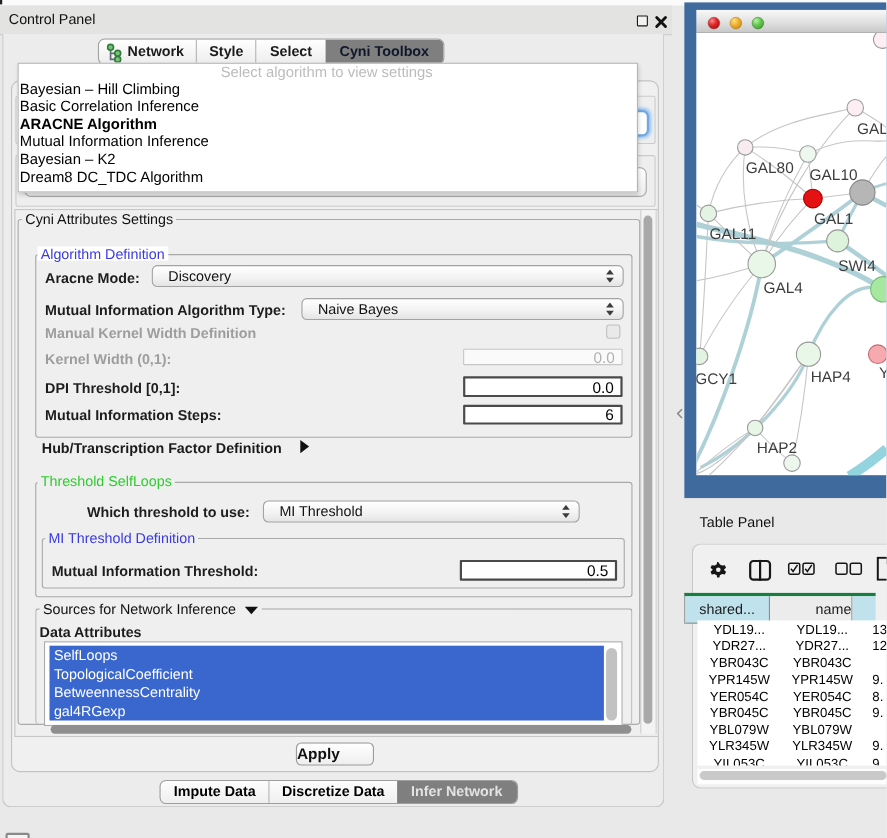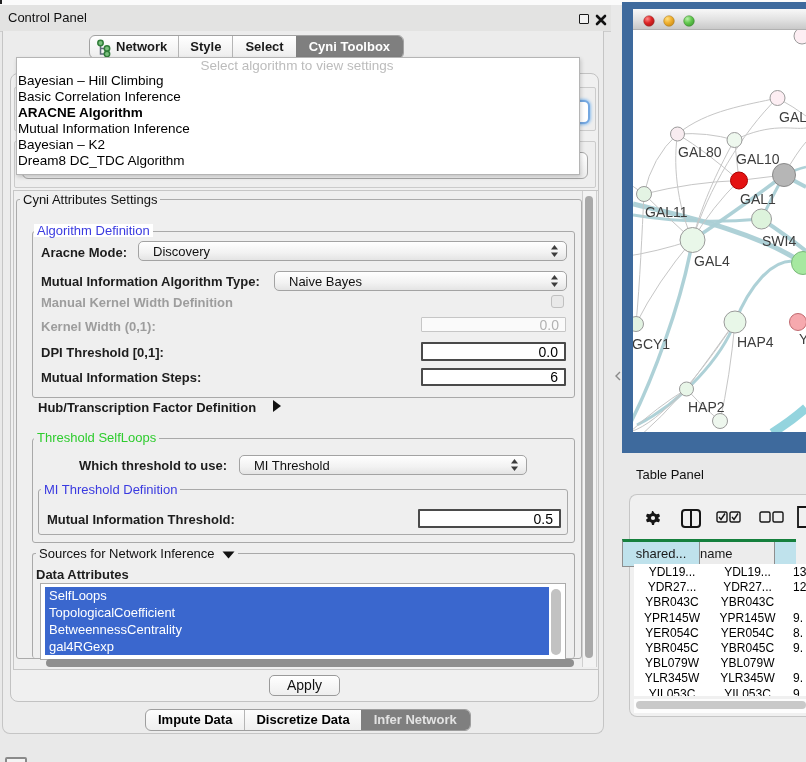--- a/index.html
+++ b/index.html
@@ -104,38 +104,38 @@
 <div class="ab" style="left:40px;top:583px;width:524px;height:75px;background:#fff;border:1px solid #ababab"></div>
 <div class="ab" style="left:45px;top:587px;width:504px;height:68px;background:#3a67ce"></div>
 <div class="ab" style="left:49px;top:587px;color:#fff;font-size:13px;line-height:17px;white-space:pre">SelfLoops
 TopologicalCoefficient
 BetweennessCentrality
 gal4RGexp</div>
 <div class="ab" style="left:551px;top:589px;width:10px;height:66px;background:#c2c2c2;border-radius:5px"></div>
 
 <div class="ab" style="left:46px;top:659px;width:528px;height:8px;background:#8f8f8f;border-radius:4px"></div>
 
-<div class="ab" style="left:269px;top:675px;width:69px;height:19px;background:linear-gradient(#ffffff,#eeeeee);border:1px solid #9a9a9a;border-radius:5px;text-align:center;line-height:19px;font-size:14px;font-weight:normal;color:#111">Apply</div>
+<div class="ab" style="left:269px;top:675px;width:69px;height:19px;background:linear-gradient(#ffffff,#eeeeee);border:1px solid #9a9a9a;border-radius:5px;text-align:left;line-height:19px;font-size:14px;font-weight:bold;color:#111">Apply</div>
 
 <div class="ab" style="left:145px;top:709px;height:20px;display:flex;border:1px solid #9e9e9e;border-radius:6px;overflow:hidden;background:linear-gradient(#fdfdfd,#efefef);font-size:13px;font-weight:bold;line-height:20px">
 <div style="padding:0 12px">Impute Data</div>
 <div style="padding:0 11px;border-left:1px solid #b5b5b5">Discretize Data</div>
 <div style="padding:0 13px;background:#7f7f7f;color:#e3e3e3">Infer Network</div>
 </div>
 
 <div class="ab" style="left:89px;top:35px;height:22px;display:flex;border:1px solid #a2a2a2;border-radius:6px;overflow:hidden;background:linear-gradient(#ffffff,#ededed);font-size:13px;font-weight:bold;line-height:22px;color:#1a1a1a">
 <div style="padding:0 11px 0 26px;position:relative"><svg style="position:absolute;left:7px;top:2px" width="15" height="19" viewBox="0 0 15 19">
         <path d="M3.5 5 L3.5 16 L9 16 M3.5 10.5 L9 10.5" stroke="#5f6b7a" stroke-width="1.5" fill="none"></path>
         <circle cx="3.5" cy="5" r="2.7" fill="#7cc17f" stroke="#2f7d39" stroke-width="1.5"></circle>
         <circle cx="10" cy="10.5" r="2.7" fill="#7cc17f" stroke="#2f7d39" stroke-width="1.5"></circle>
         <circle cx="10" cy="16" r="2.7" fill="#7cc17f" stroke="#2f7d39" stroke-width="1.5"></circle>
       </svg>Network</div>
 <div style="padding:0 11px;border-left:1px solid #b5b5b5">Style</div>
 <div style="padding:0 12px;border-left:1px solid #b5b5b5">Select</div>
-<div style="padding:0 13px;background:#7f7f7f;color:#ffffff">Cyni Toolbox</div>
+<div style="padding:0 13px;background:#7f7f7f;color:#0f172a">Cyni Toolbox</div>
 </div>
 
 <div class="ab" style="left:16px;top:57px;width:562px;height:116px;background:#fff;border:1px solid #b5b5b5;box-shadow:1px 2px 4px rgba(0,0,0,0.18);z-index:20"></div>
 <div class="ab" style="left:16px;top:58px;width:562px;text-align:center;font-size:13.5px;color:#bcbcbc;z-index:21">Select algorithm to view settings</div>
 <div class="ab" style="left:18px;top:73px;font-size:13.5px;line-height:16px;color:#000;z-index:21;white-space:pre">Bayesian – Hill Climbing
 Basic Correlation Inference
 <b>ARACNE Algorithm</b>
 Mutual Information Inference
 Bayesian – K2
 Dream8 DC_TDC Algorithm</div>
@@ -271,21 +271,21 @@
     <rect x="1" y="1" width="10" height="10" rx="1.5" fill="none" stroke="#161616" stroke-width="1.4"></rect>
     <rect x="14" y="1" width="10" height="10" rx="1.5" fill="none" stroke="#161616" stroke-width="1.4"></rect>
   </svg>
 <svg class="ab" style="left:796px;top:506px" width="18" height="22" viewBox="0 0 18 22">
     <path d="M2 1 L11 1 L16 6 L16 21 L2 21 Z" fill="#f0f0f0" stroke="#161616" stroke-width="1.8"></path>
     <path d="M11 1 L11 6 L16 6" fill="none" stroke="#161616" stroke-width="1.8"></path>
   </svg>
 
 <div class="ab" style="left:622px;top:538.5px;width:172.5px;height:25px;border-top:3px solid #15803d;border-left:1px solid #8e8e8e;display:flex">
 <div style="width:76px;background:#bfe2ec;border-right:1px solid #8e8e8e;border-bottom:1px solid #8e8e8e;text-align:center;font-size:13px;line-height:24px;color:#1a1a1a">shared...</div>
-<div style="width:74px;background:#ececec;border-right:1px solid #8e8e8e;border-bottom:1px solid #8e8e8e;text-align:left;font-size:13px;line-height:24px;color:#1a1a1a">name</div>
+<div style="width:74px;background:#ececec;border-right:1px solid #8e8e8e;border-bottom:1px solid #8e8e8e;text-align:right;font-size:13px;line-height:24px;color:#1a1a1a">name</div>
 <div style="flex:1;background:#bfe2ec;border-bottom:1px solid #8e8e8e"></div>
 </div>
 
 <div class="ab" style="left:634px;top:564px;width:172px;height:132px;background:#fff;overflow:hidden">
 <div class="ab" style="left:0;top:1.0px;width:76px;height:15.2px;text-align:center;font-size:12px;line-height:15.2px;color:#000">YDL19...</div>
     <div class="ab" style="left:76px;top:1.0px;width:75px;height:15.2px;text-align:center;font-size:12px;line-height:15.2px;color:#000">YDL19...</div>
     <div class="ab" style="left:159px;top:1.0px;height:15.2px;font-size:12px;line-height:15.2px;color:#000">13...</div>
 <div class="ab" style="left:0;top:16.2px;width:76px;height:15.2px;text-align:center;font-size:12px;line-height:15.2px;color:#000">YDR27...</div>
     <div class="ab" style="left:76px;top:16.2px;width:75px;height:15.2px;text-align:center;font-size:12px;line-height:15.2px;color:#000">YDR27...</div>
     <div class="ab" style="left:159px;top:16.2px;height:15.2px;font-size:12px;line-height:15.2px;color:#000">12...</div>

